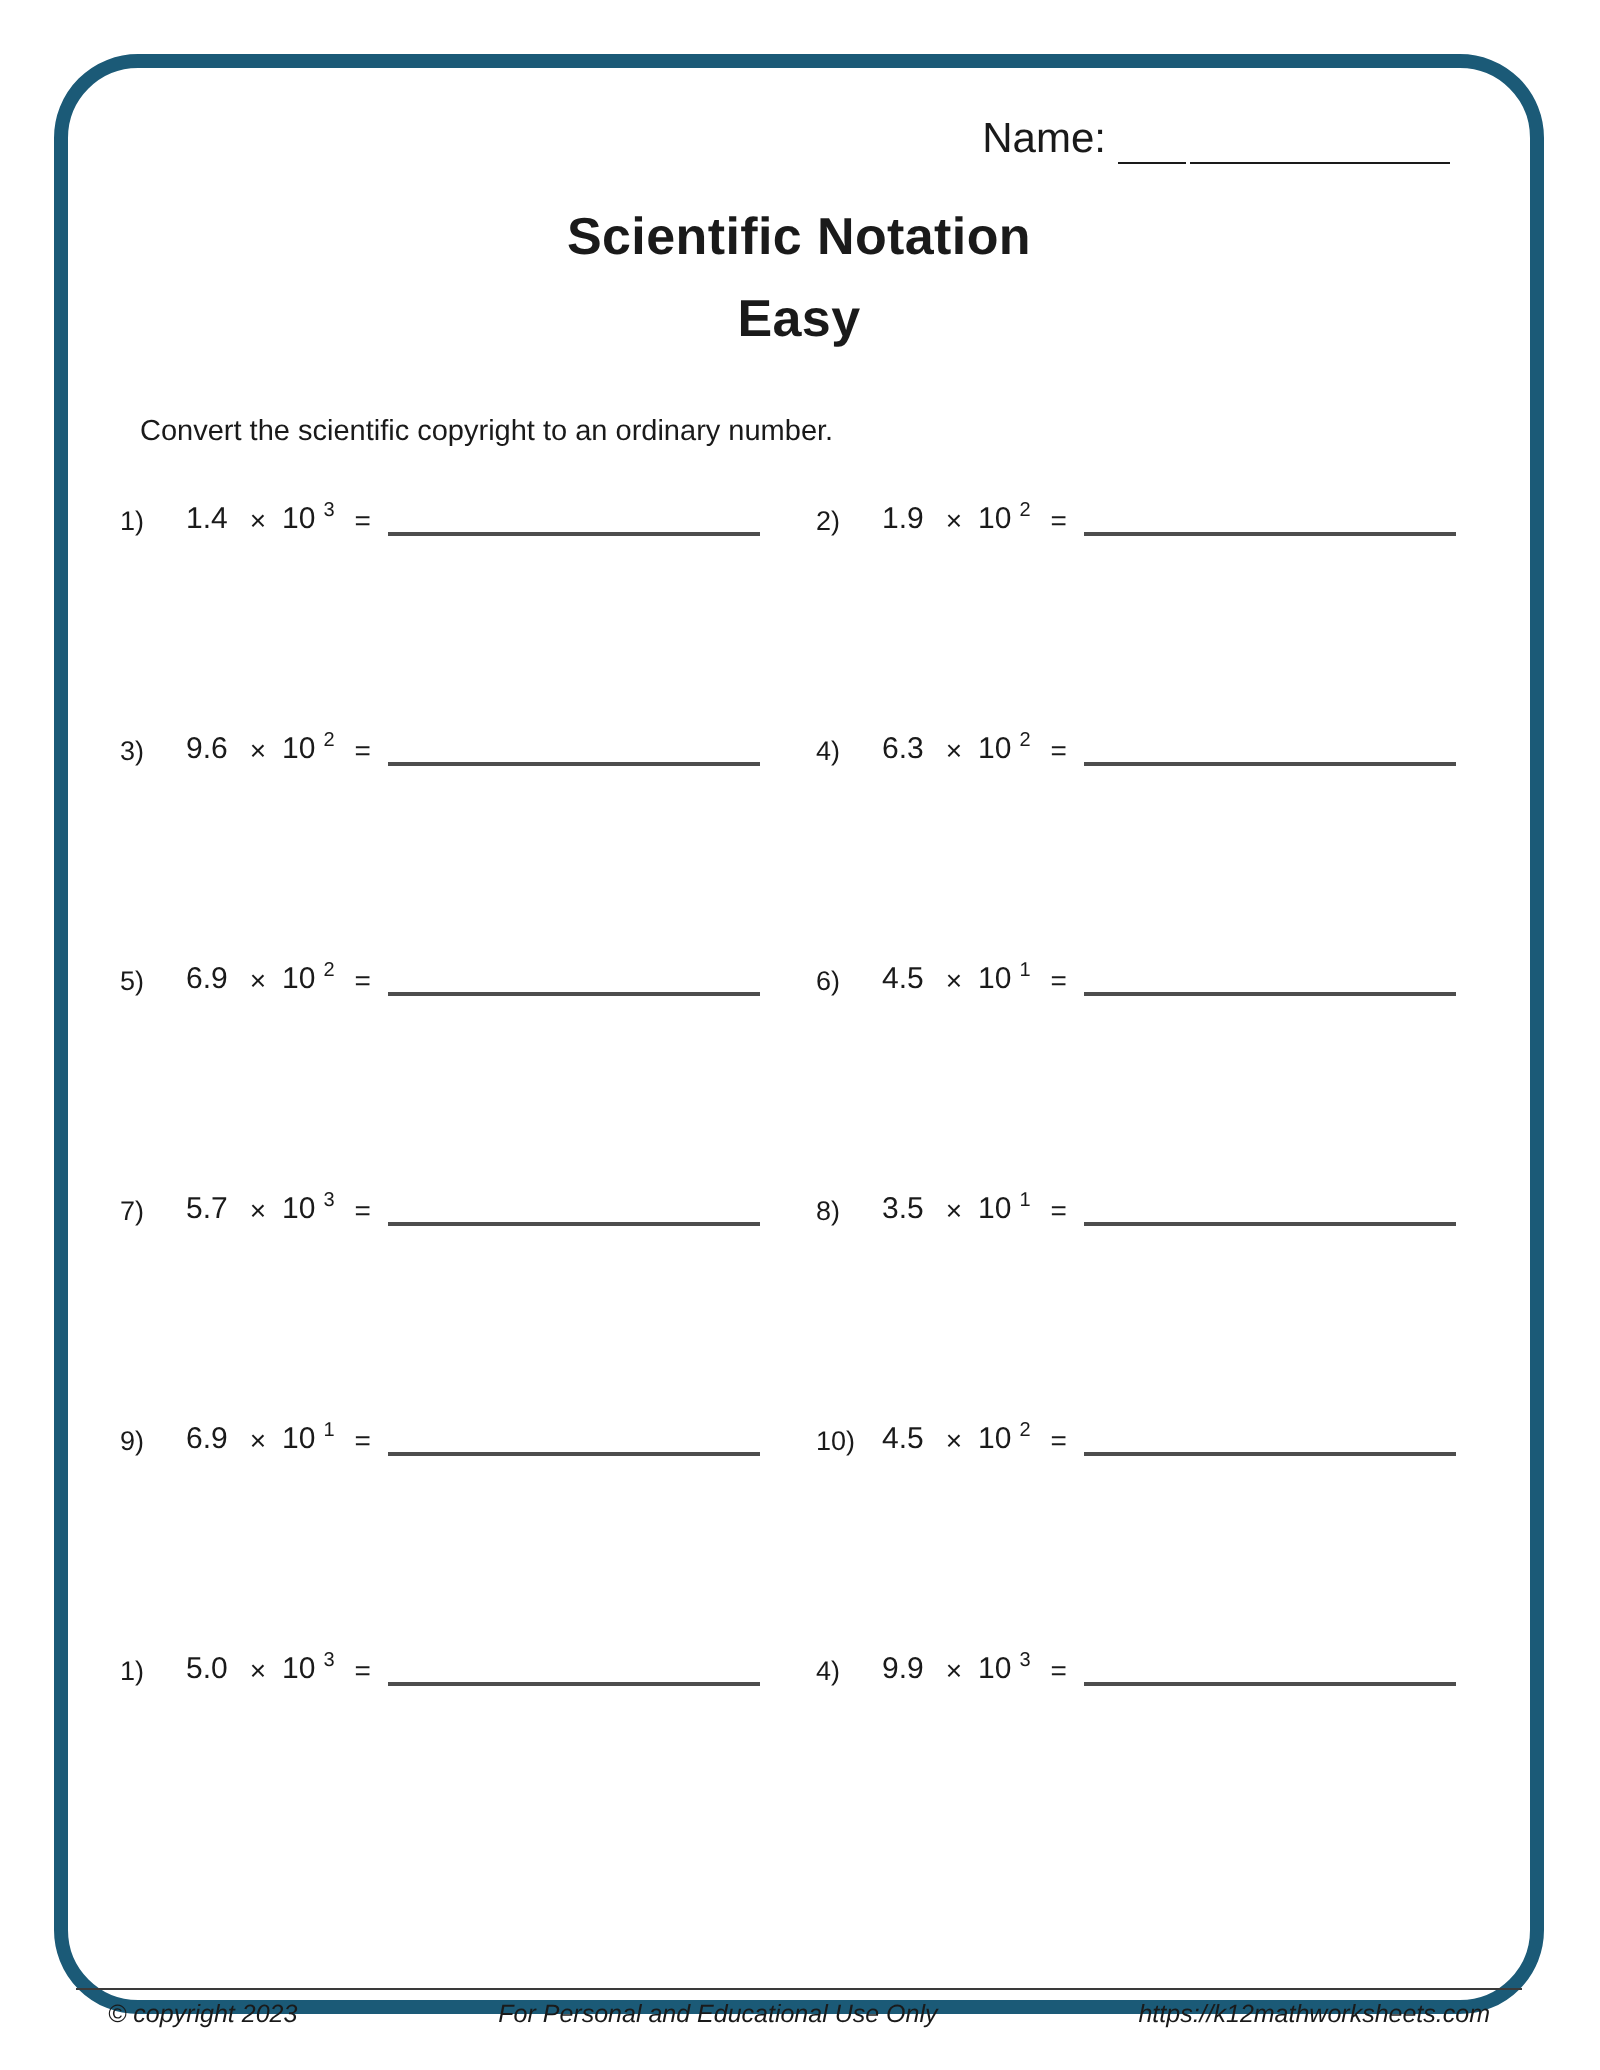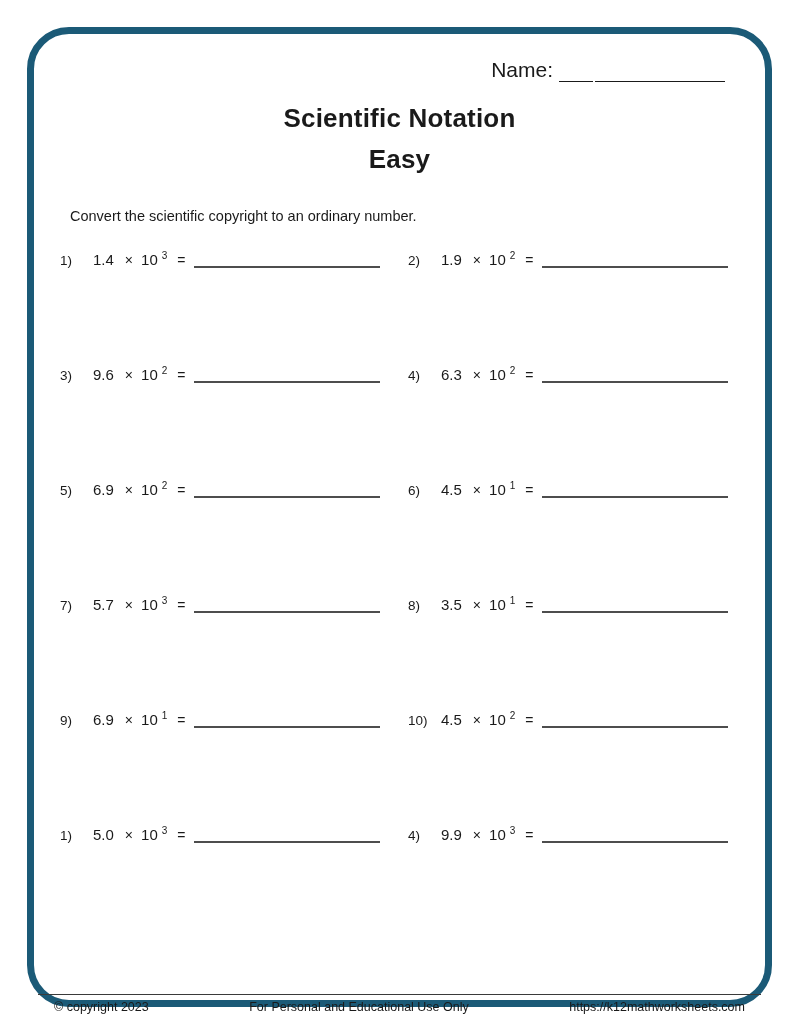--- a/index.html
+++ b/index.html
@@ -95,20 +95,21 @@
     position: absolute;
     left: 4px; right: 4px; bottom: 10px;
   }
   .footer-rule { border-top: 1.5px solid #3a3a3a; }
   .footer-row {
     display: flex;
     justify-content: space-between;
     align-items: baseline;
     padding: 5px 16px 0 16px;
     font-size: 12.5px;
+    font-style: italic;
   }
 </style>
 </head>
 <body>
 
 <div class="frame">
   <div class="frame-inner">
 
     <div class="name-row">
       <span class="name-label">Name:</span>

